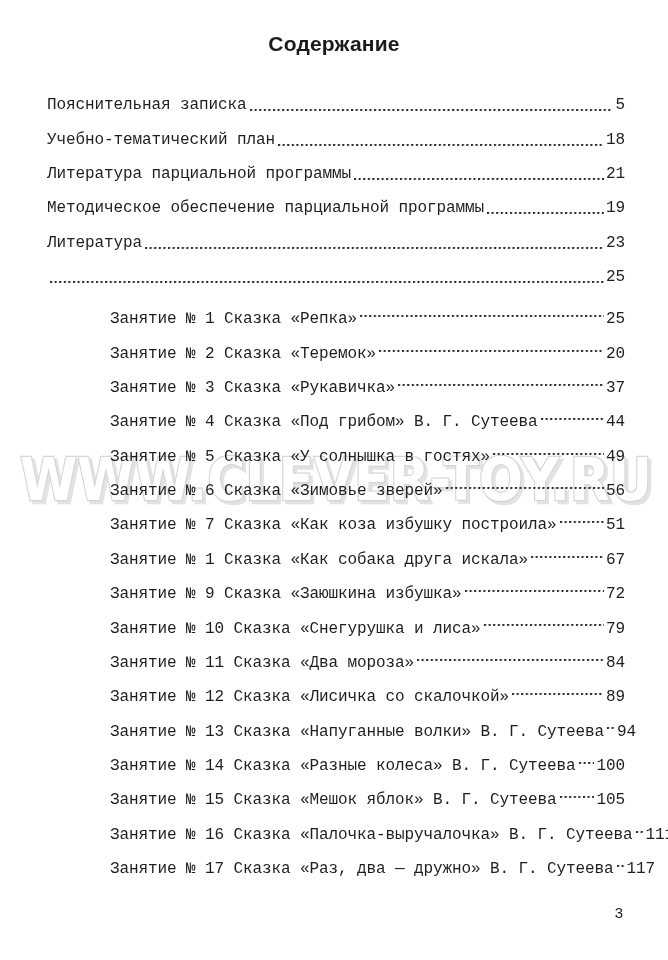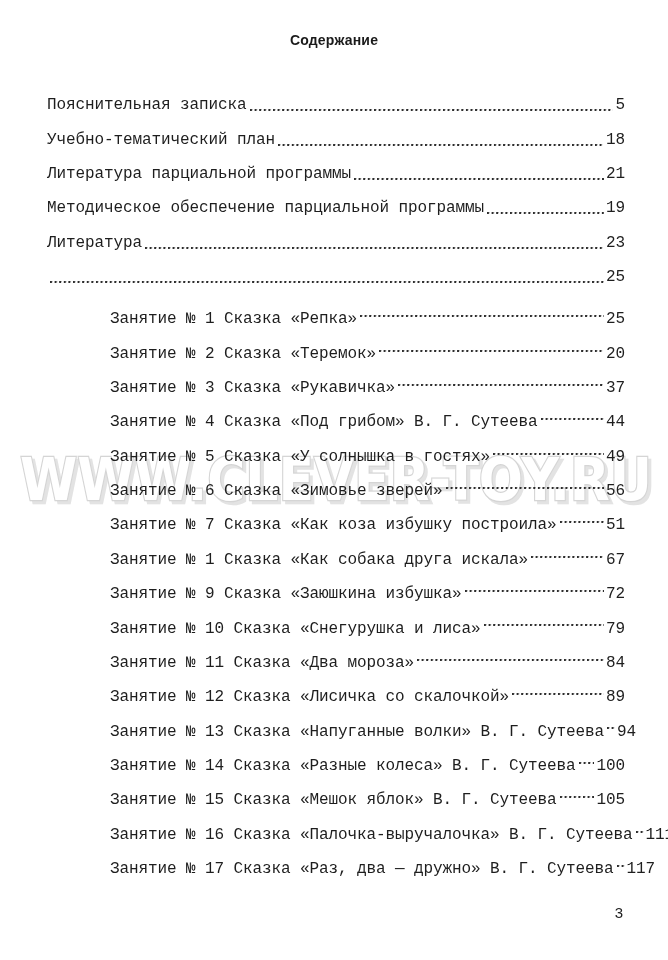--- a/index.html
+++ b/index.html
@@ -9,21 +9,21 @@
     font-family: "Liberation Sans", sans-serif;
     color: #1e1e1e;
     position: relative;
     overflow: hidden;
   }
   .page { position: relative; width: 668px; height: 960px; background: #ffffff; }
 
   .title {
     position: absolute; top: 32px; left: 0; width: 668px;
     margin: 0; text-align: center;
-    font-size: 14px; font-weight: bold; letter-spacing: 0.2px;
+    font-size: 21px; font-weight: bold; letter-spacing: 0.2px;
     color: #1a1a1a; z-index: 2;
   }
 
   .watermark-svg { position: absolute; left: 0; top: 438px; z-index: 1; }
 
   .toc {
     position: absolute; left: 47px; top: 88px; width: 578px; z-index: 2;
   }
   .toc-row {
     height: 34.35px;

